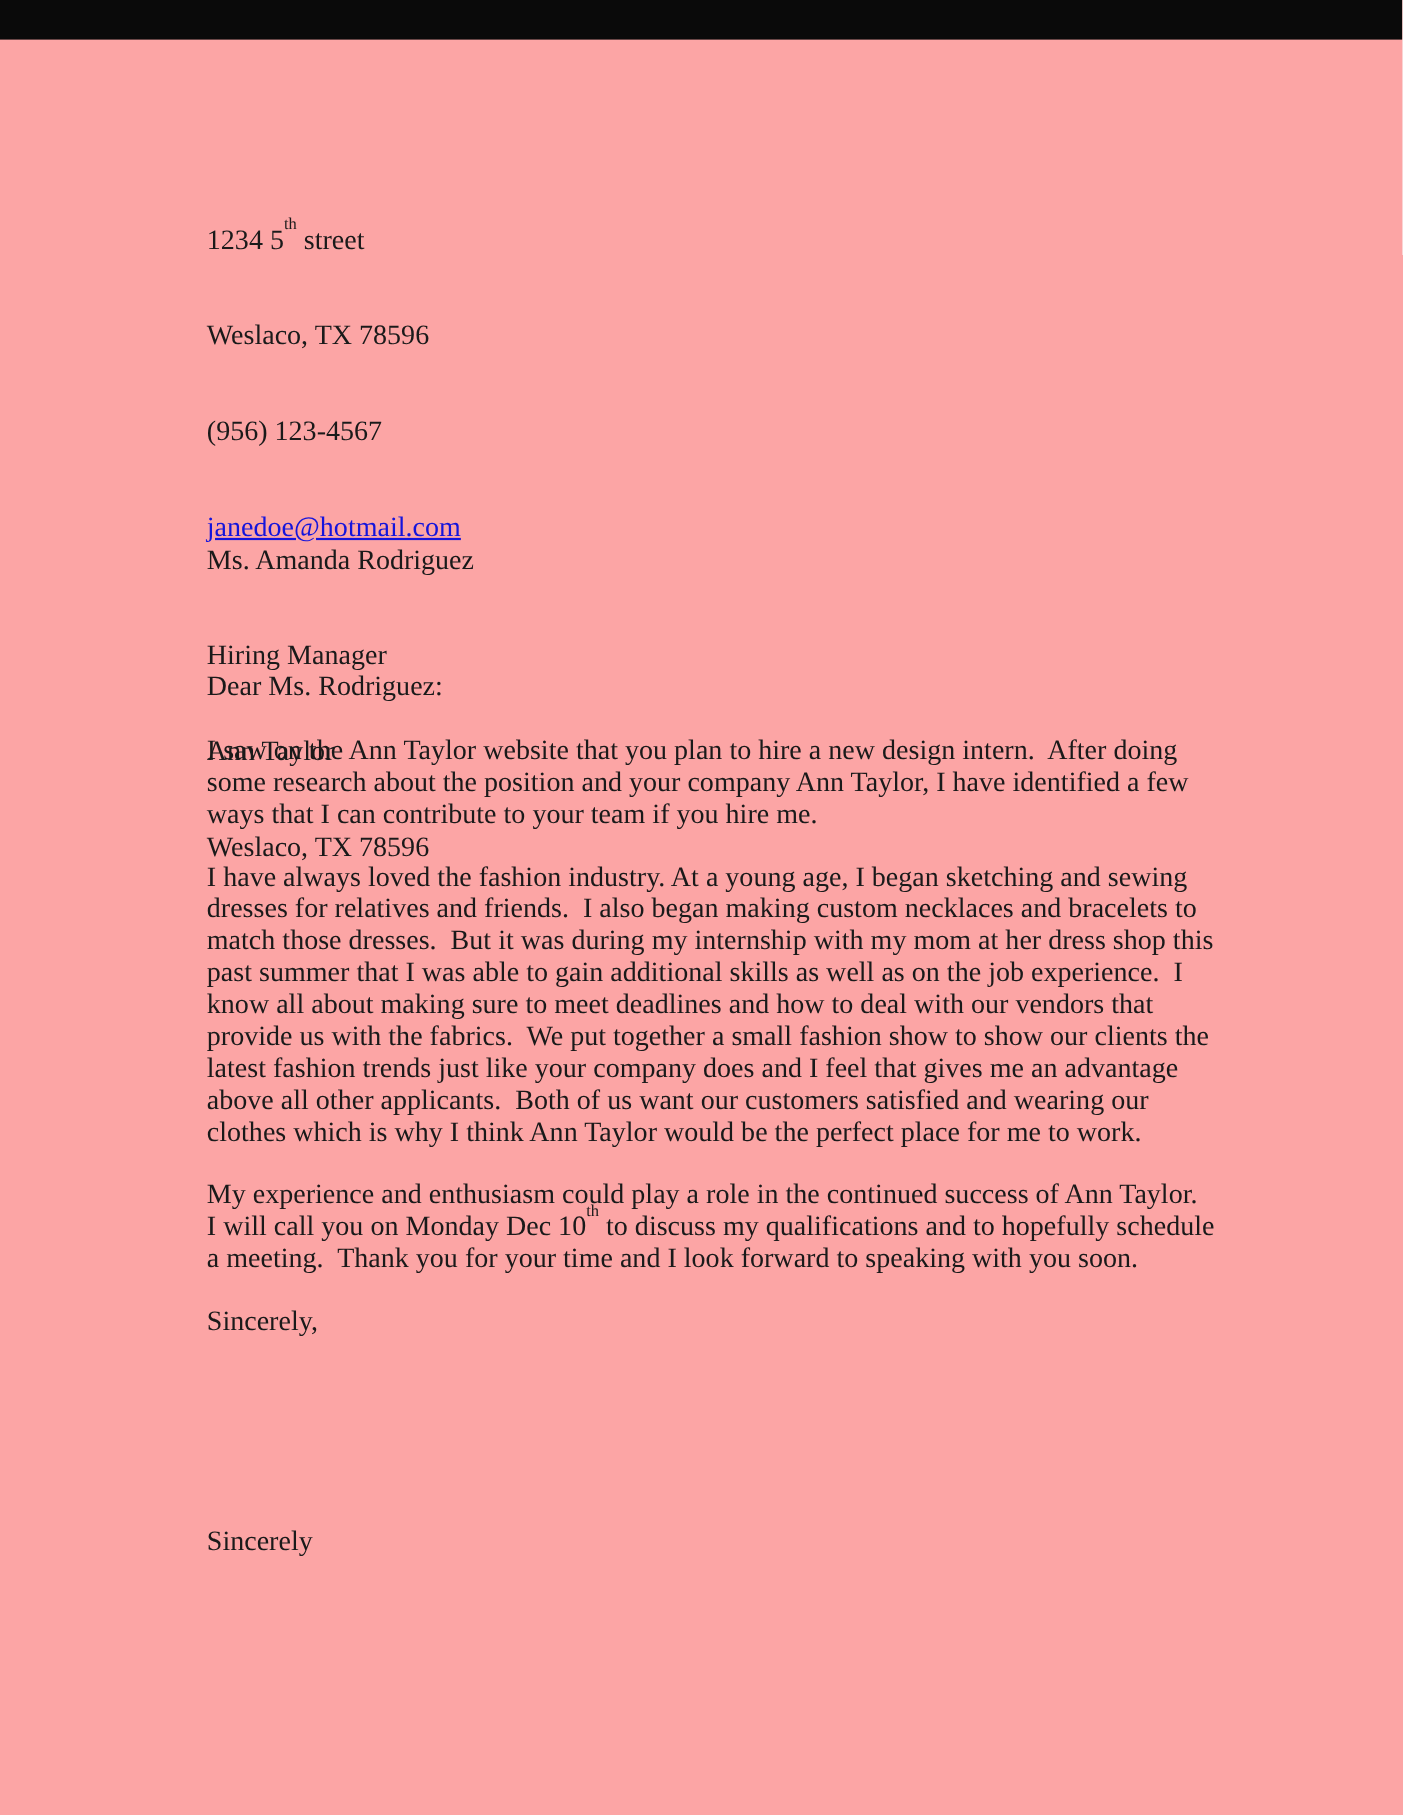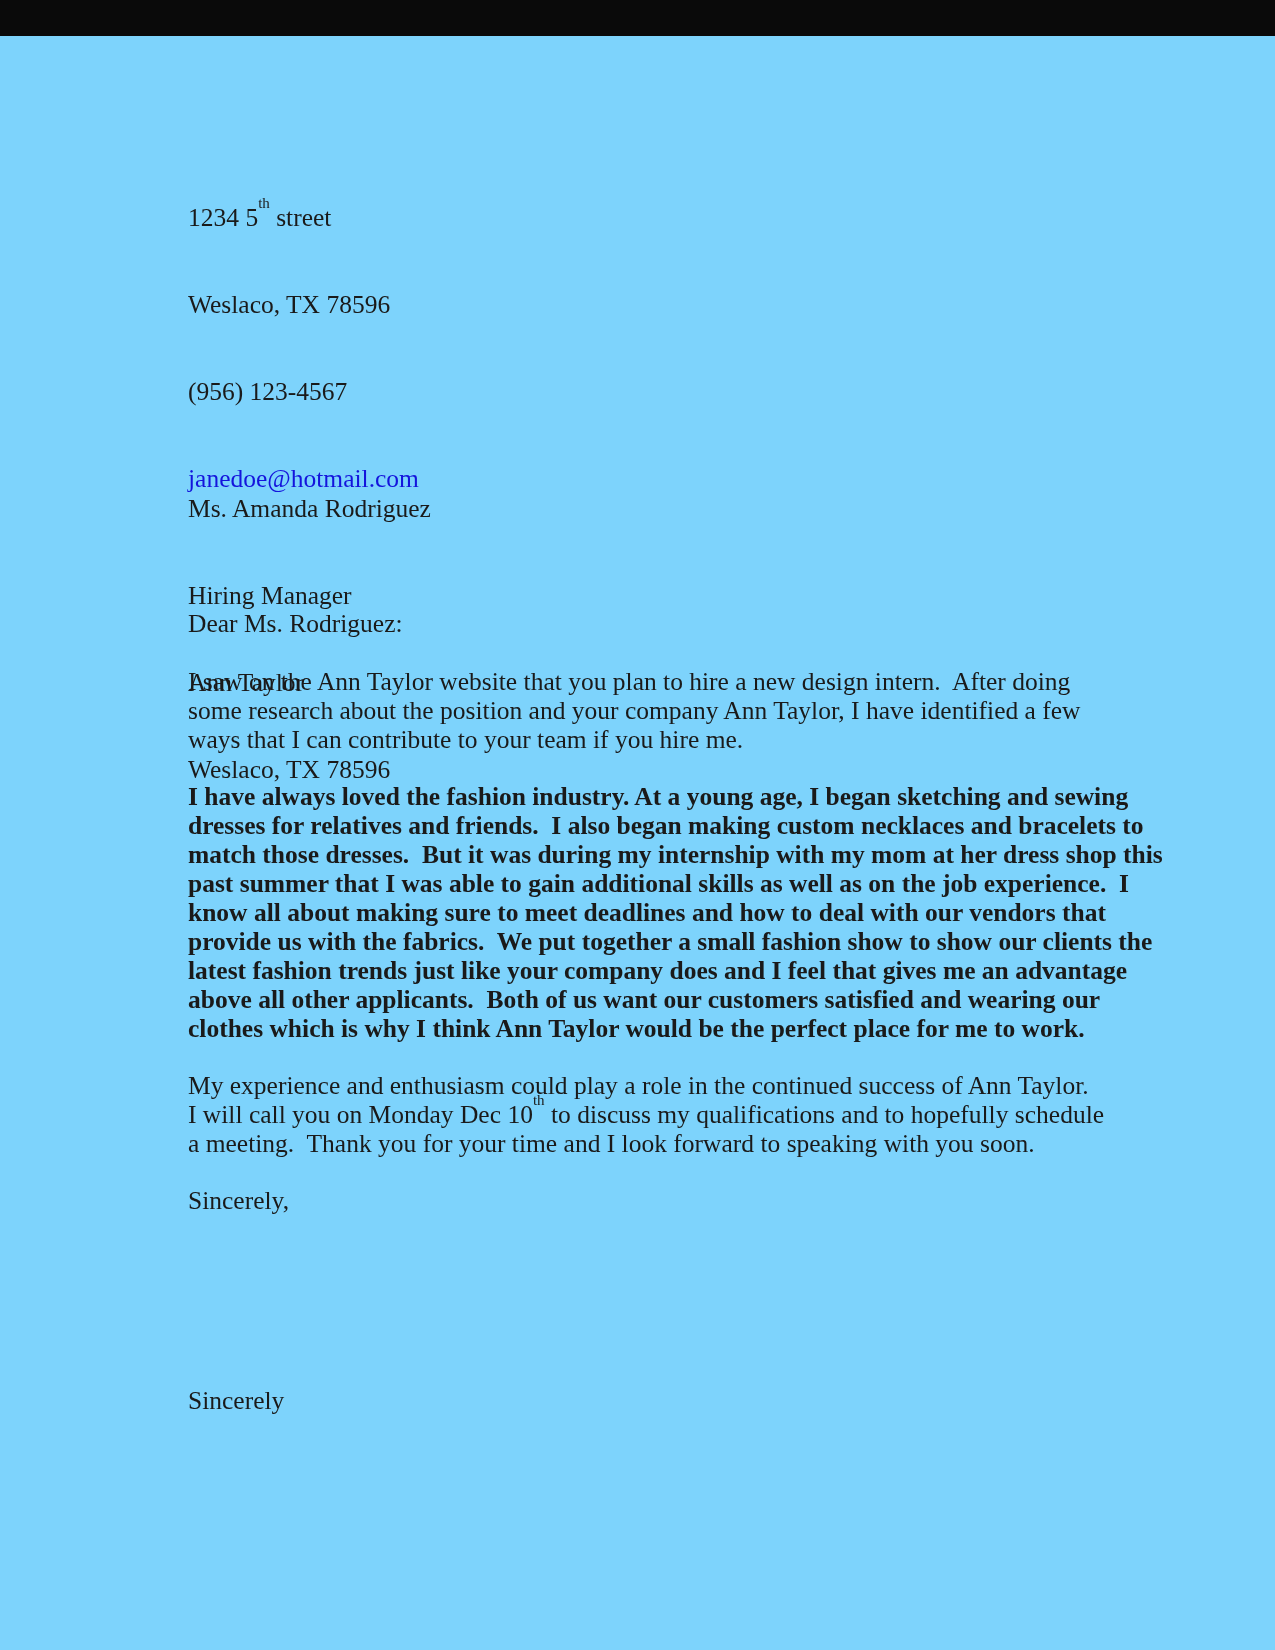--- a/index.html
+++ b/index.html
@@ -1,19 +1,19 @@
 <!DOCTYPE html>
 <html><head>
 <meta charset="utf-8">
 <style>
   html,body{margin:0;padding:0;background:#fafafa;}
   .page{
     position:relative;
     width:1275px;height:1650px;
-    background:#7dd3fc;
+    background:#fca5a5;
     font-family:"Liberation Serif","DejaVu Serif",serif;
     font-size:25.5px;
     line-height:29px;
     color:#1a1a1a;
     overflow:hidden;
   }
   .topbar{
     position:absolute;top:0;left:0;
     width:1275px;height:36px;
     background:#0a0a0a;
@@ -21,33 +21,34 @@
   .block{
     position:absolute;left:188px;
     white-space:pre-wrap;
     width:1000px;
   }
   .sender{top:145px;}
   .dateline{top:319px;}
   .recipient{top:436px;}
   .salutation{top:609px;}
   .para1{top:667px;}
-  .para2{top:782px;font-weight:bold;}
+  .para2{top:782px;}
   .para3{top:1071px;}
   .valediction{top:1186px;}
   .signature{top:1299px;}
   .enclosures{top:1386px;}
   sup.ord{
     font-size:15px;
     line-height:0;
     position:relative;
     top:-9px;
   }
   a.email-link{
     color:#1414dc;
+    text-decoration:underline;
     cursor:pointer;
   }
 </style>
 </head>
 <body>
 
 <div class="page">
 
   <div class="topbar"></div>
 

